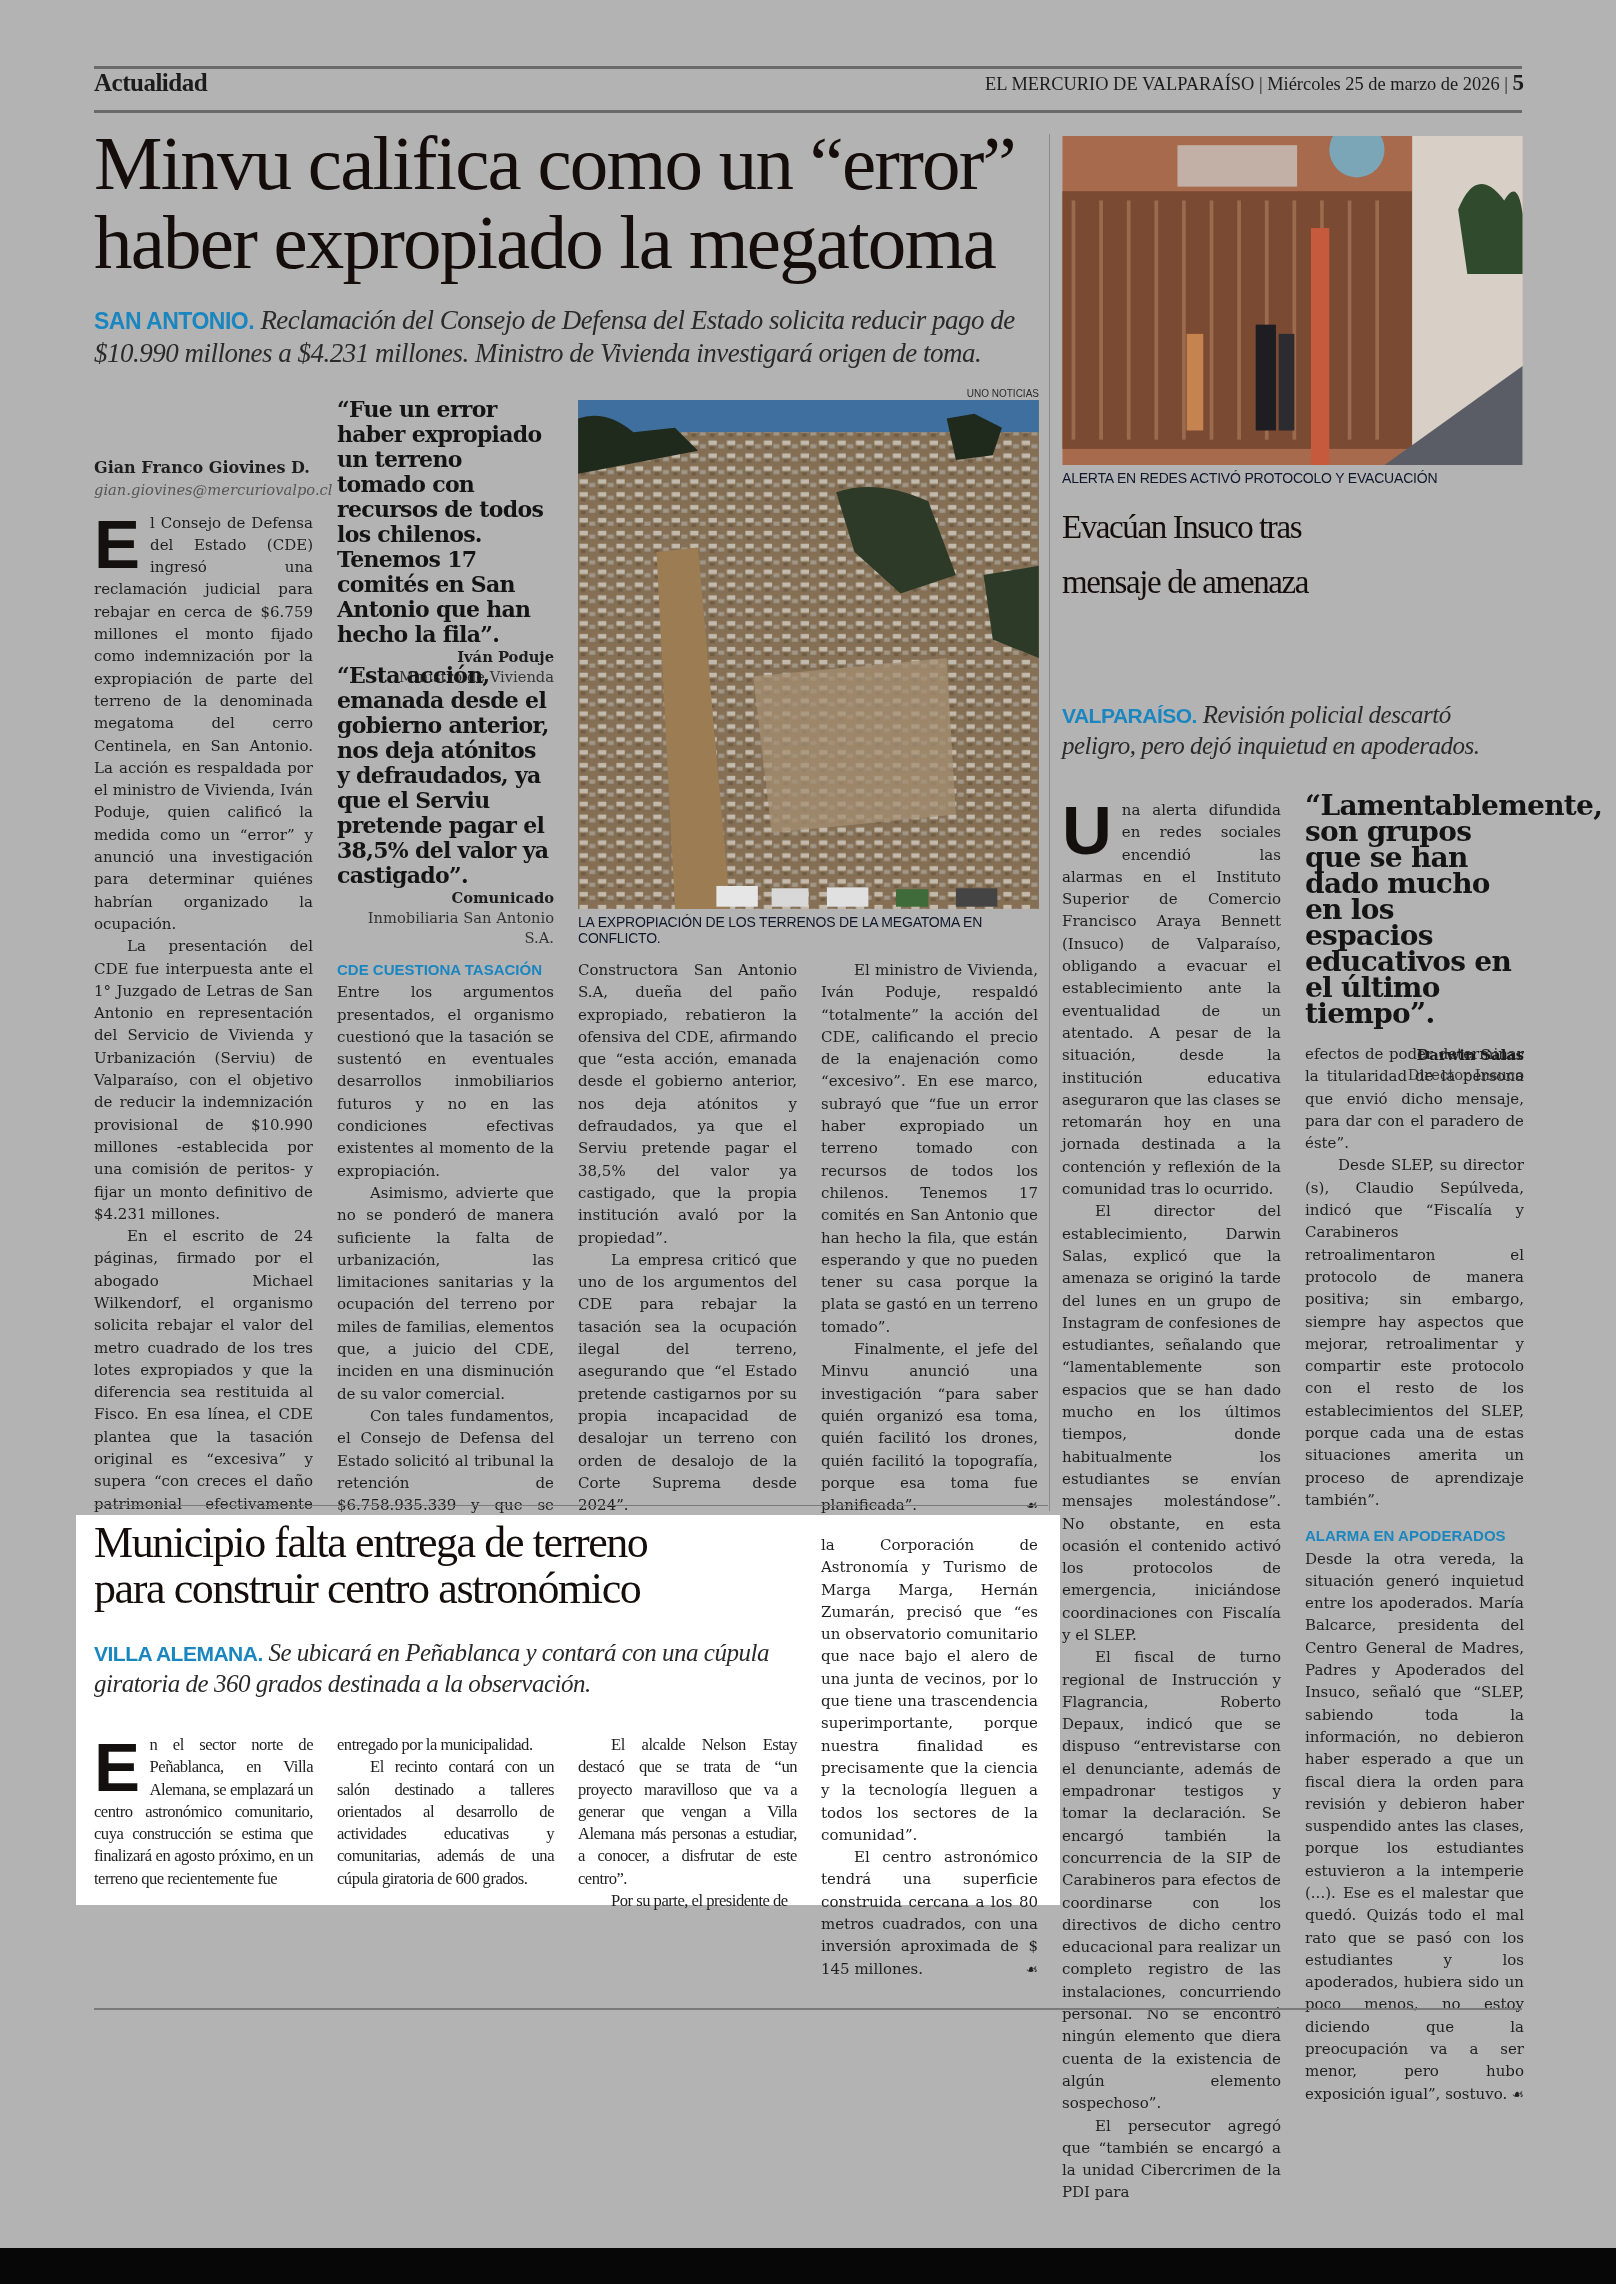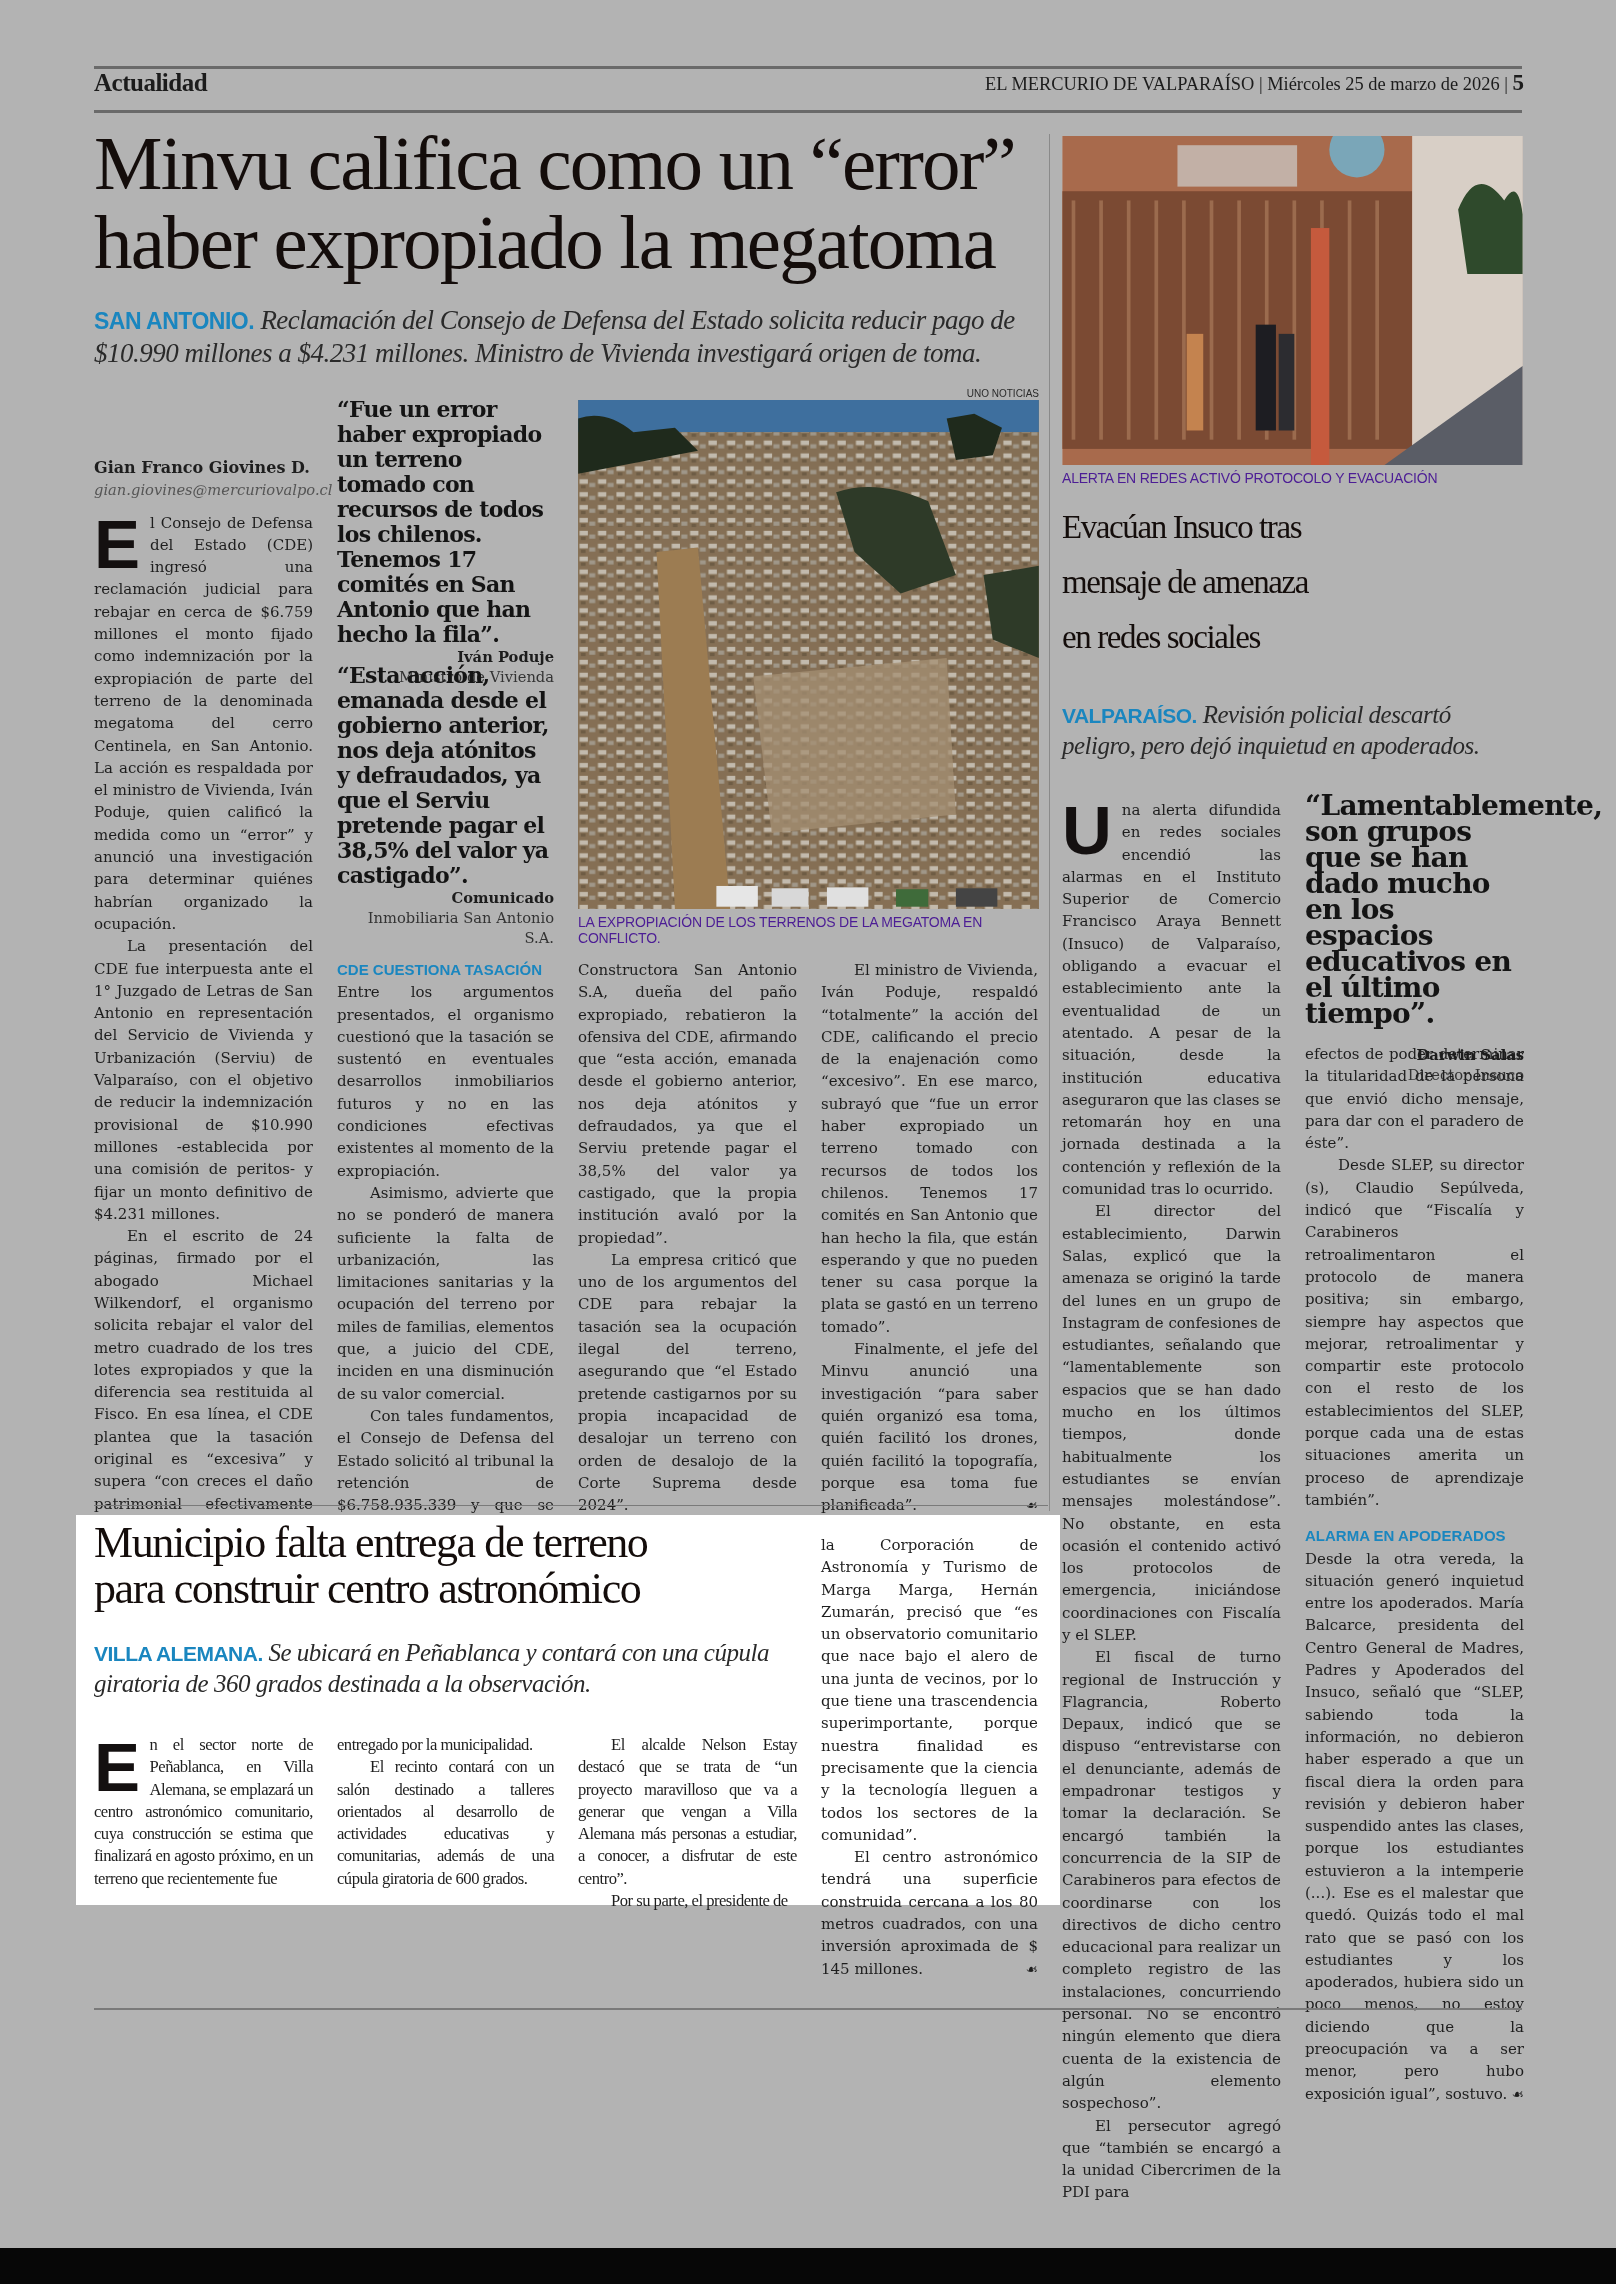--- a/index.html
+++ b/index.html
@@ -18,21 +18,21 @@
   .col { position:absolute; font-size:15px; line-height:22.3px; text-align:justify; hyphens:auto; color:#1e1e1e; }
   .col p { margin:0; text-indent:33px; }
   .col p.noind { text-indent:0; }
   .dropcap { float:left; font-family:"Liberation Sans", sans-serif; font-weight:bold; font-size:69px; line-height:60px; margin:3.7px 10px 0 0; color:#141010; }
   .subhead { font-family:"Liberation Sans", sans-serif; font-weight:bold; color:#1a86bf; font-size:15px; text-indent:0 !important; letter-spacing:0px; }
   .byline-name { font-family:"DejaVu Serif", serif; font-weight:bold; font-size:16px; }
   .byline-mail { font-style:italic; font-size:14.7px; color:#555; }
   .quote { font-family:"DejaVu Serif", serif; font-weight:bold; font-size:22px; line-height:25px; color:#141414; letter-spacing:-0.7px; }
   .q-name { text-align:right; font-weight:bold; font-size:14.7px; line-height:20px; }
   .q-role { text-align:right; font-size:14.7px; line-height:20px; color:#333; }
-  .caption { font-family:"Liberation Sans", sans-serif; font-size:14px; color:#4c1d95; letter-spacing:-0.2px; }
+  .caption { font-family:"Liberation Sans", sans-serif; font-size:14px; color:#0f172a; letter-spacing:-0.2px; }
   .credit { font-family:"Liberation Sans", sans-serif; font-size:10px; color:#2a2a2a; }
   .end-mark { float:right; font-size:14px; }
   .photo { position:absolute; overflow:hidden; }
   .astro-box { position:absolute; left:76px; top:1515px; width:984px; height:390px; background:#ffffff; }
   .astro-col { position:absolute; font-family:"Liberation Serif", serif; font-size:16.6px; line-height:22.3px; text-align:justify; color:#1e1e1e; letter-spacing:-0.5px; }
   .astro-col p { margin:0; text-indent:33px; }
   .astro-col p.noind { text-indent:0; }
   .astro-col .dropcap { font-size:69px; line-height:59px; }
   .col-rule { position:absolute; background:#8a8a8a; width:1.4px; }
   .bottom-bar { position:absolute; left:0; top:2248px; width:1616px; height:36px; background:#070707; }
@@ -166,21 +166,20 @@
     <rect x="250" y="20" width="260" height="90" fill="#c8c2bd" opacity="0.8"></rect>
     <circle cx="640" cy="30" r="60" fill="#7aa6b8"></circle>
   </svg>
 </div>
 <div class="abs caption" style="left:1062px;top:470px;width:461px;font-size:14px;">ALERTA EN REDES ACTIVÓ PROTOCOLO Y EVACUACIÓN</div>
 
 <div class="abs" style="left:1062px;top:500px;width:465px;">
   <h2 class="headline" style="font-size:33px;line-height:55px;letter-spacing:-1.4px;">
     <span>Evacúan Insuco tras</span><br>
     <span>mensaje de amenaza</span><br>
-    <span>en redes sociales</span>
   </h2>
 </div>
 <div class="abs deck" style="left:1062px;top:700px;width:465px;font-size:25px;line-height:30px;">
   <span class="kicker" style="font-size:21px;">VALPARAÍSO.</span>
   <span>Revisión policial descartó peligro, pero dejó inquietud en apoderados.</span>
 </div>
 
 <div class="col" style="left:1062px;top:799px;width:219px;">
   <p class="noind"><span class="dropcap" style="font-size:69px;line-height:55px;">U</span><span>na alerta difundida en redes sociales encendió las alarmas en el Instituto Superior de Comercio Francisco Araya Bennett (Insuco) de Valparaíso, obligando a evacuar el establecimiento ante la eventualidad de un atentado. A pesar de la situación, desde la institución educativa aseguraron que las clases se retomarán hoy en una jornada destinada a la contención y reflexión de la comunidad tras lo ocurrido.</span></p>
   <p>El director del establecimiento, Darwin Salas, explicó que la amenaza se originó la tarde del lunes en un grupo de Instagram de confesiones de estudiantes, señalando que “lamentablemente son espacios que se han dado mucho en los últimos tiempos, donde habitualmente los estudiantes se envían mensajes molestándose”. No obstante, en esta ocasión el contenido activó los protocolos de emergencia, iniciándose coordinaciones con Fiscalía y el SLEP.</p>

